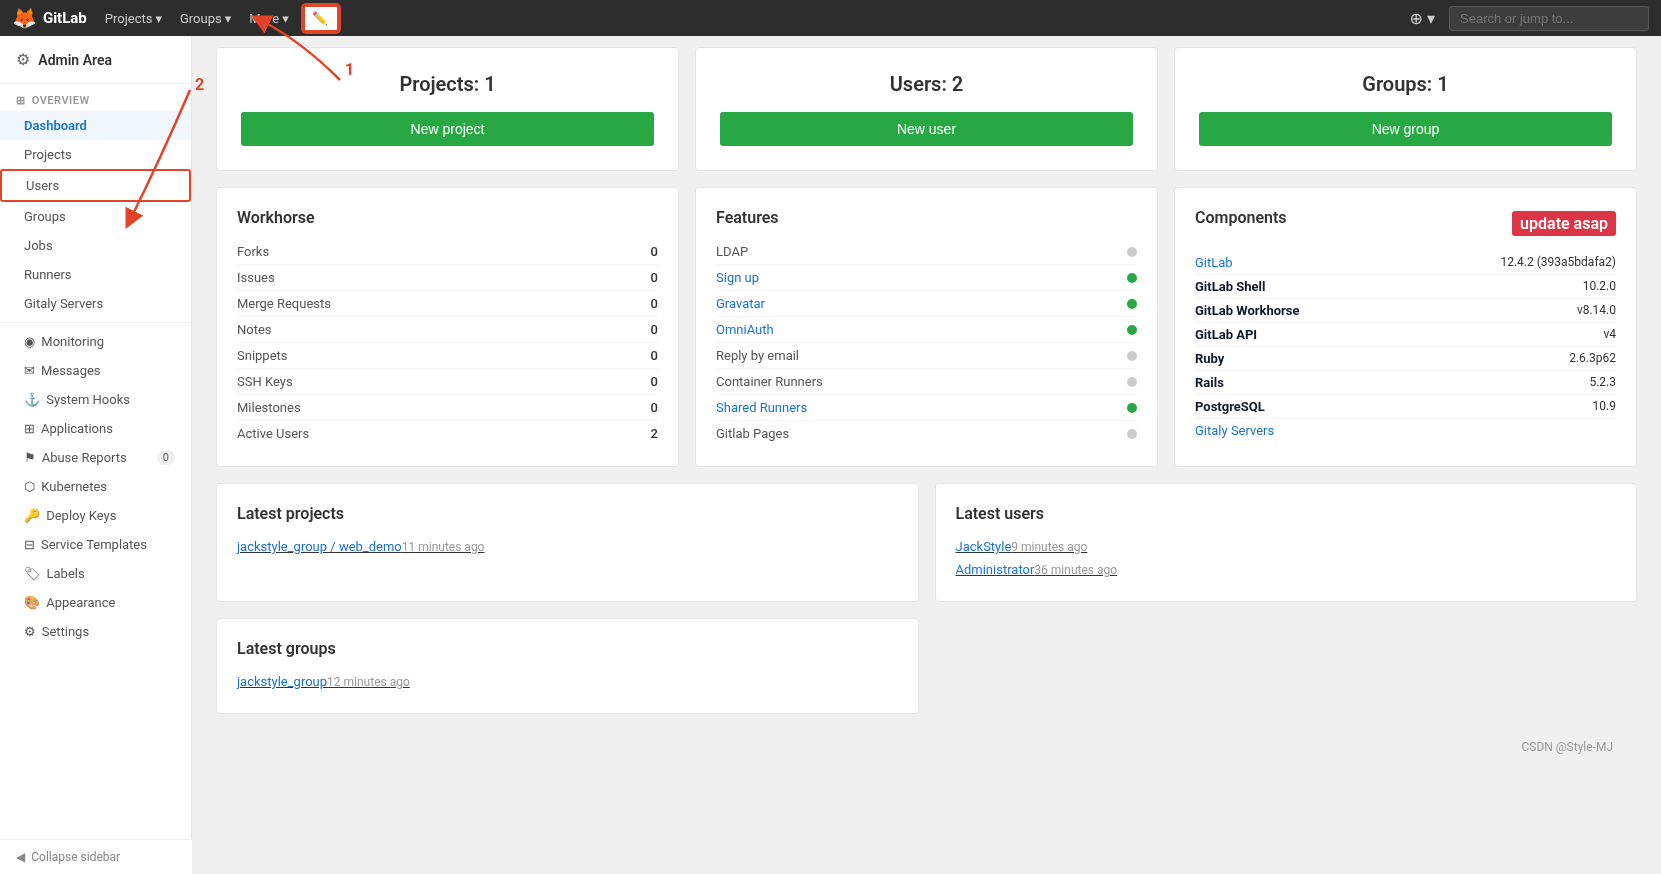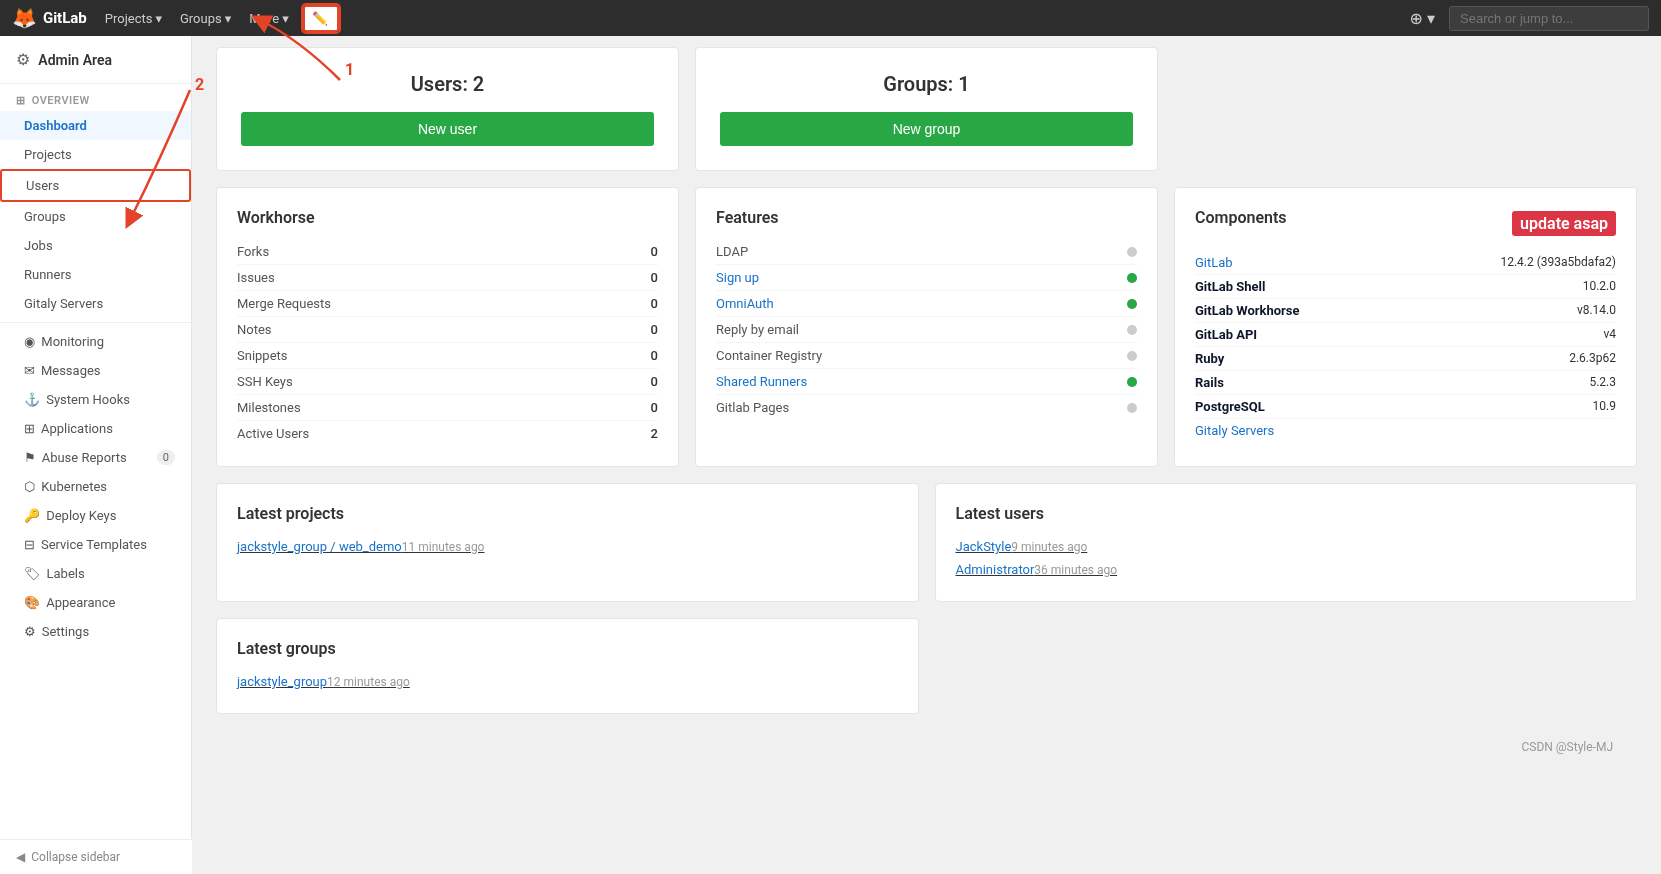--- a/index.html
+++ b/index.html
@@ -435,20 +435,24 @@
 <main class="main-content">
 
   <div class="breadcrumb">
     <span style="color:#1a73c8;cursor:pointer;">Admin Area</span>
     <span class="breadcrumb-sep">›</span>
     <span>Dashboard</span>
   </div>
 
   <div class="cards-grid">
 
+    <div class="card">
+      <div class="card-title">Projects: 1</div>
+      <button class="btn-green">New project</button>
+    </div>
 
     <div class="card">
       <div class="card-title">Users: 2</div>
       <button class="btn-green">New user</button>
     </div>
 
     <div class="card">
       <div class="card-title">Groups: 1</div>
       <button class="btn-green">New group</button>
     </div>
@@ -496,29 +500,33 @@
       <div class="panel-title">Features</div>
       <div class="feature-row">
         <span class="feature-name-plain">LDAP</span>
         <span class="dot-gray"></span>
       </div>
       <div class="feature-row">
         <span class="feature-name-link">Sign up</span>
         <span class="dot-green"></span>
       </div>
       <div class="feature-row">
+        <span class="feature-name-link">Gravatar</span>
+        <span class="dot-green"></span>
+      </div>
+      <div class="feature-row">
         <span class="feature-name-link">OmniAuth</span>
         <span class="dot-green"></span>
       </div>
       <div class="feature-row">
         <span class="feature-name-plain">Reply by email</span>
         <span class="dot-gray"></span>
       </div>
       <div class="feature-row">
-        <span class="feature-name-plain">Container Registry</span>
+        <span class="feature-name-plain">Container Runners</span>
         <span class="dot-gray"></span>
       </div>
       <div class="feature-row">
         <span class="feature-name-link">Shared Runners</span>
         <span class="dot-green"></span>
       </div>
       <div class="feature-row">
         <span class="feature-name-plain">Gitlab Pages</span>
         <span class="dot-gray"></span>
       </div>

